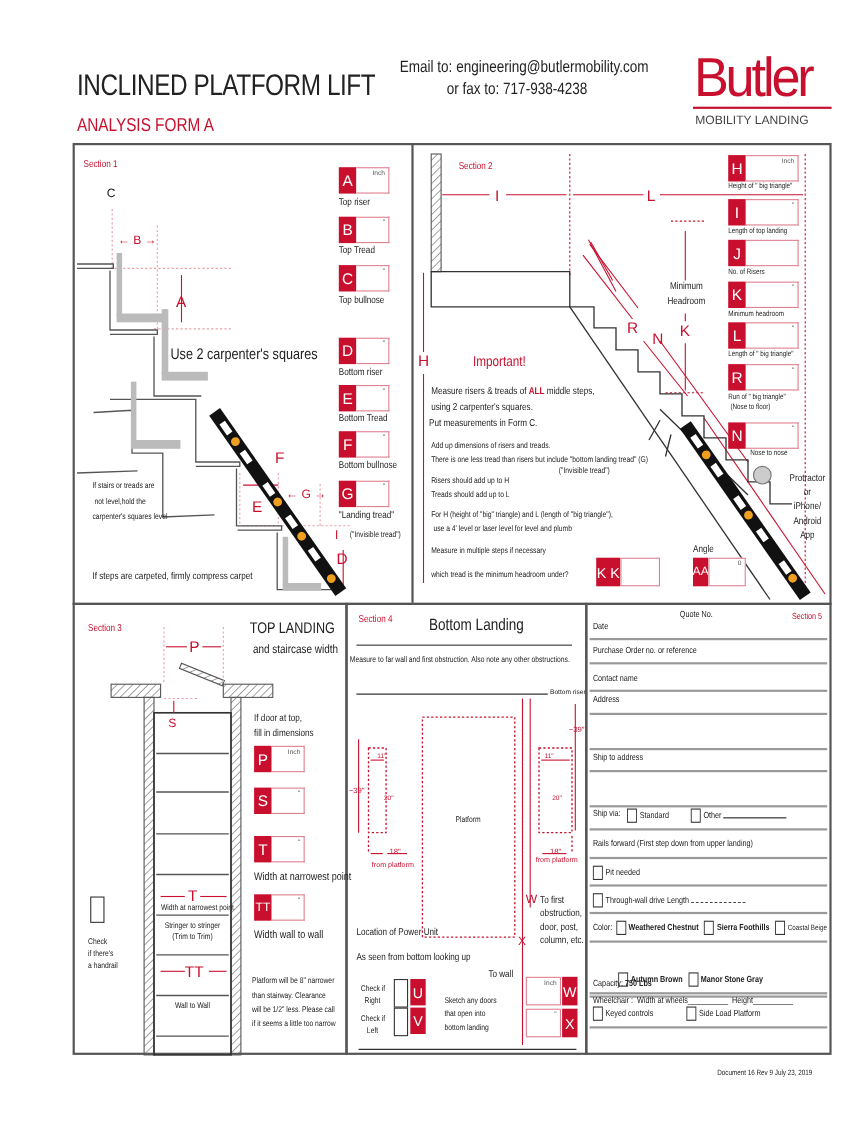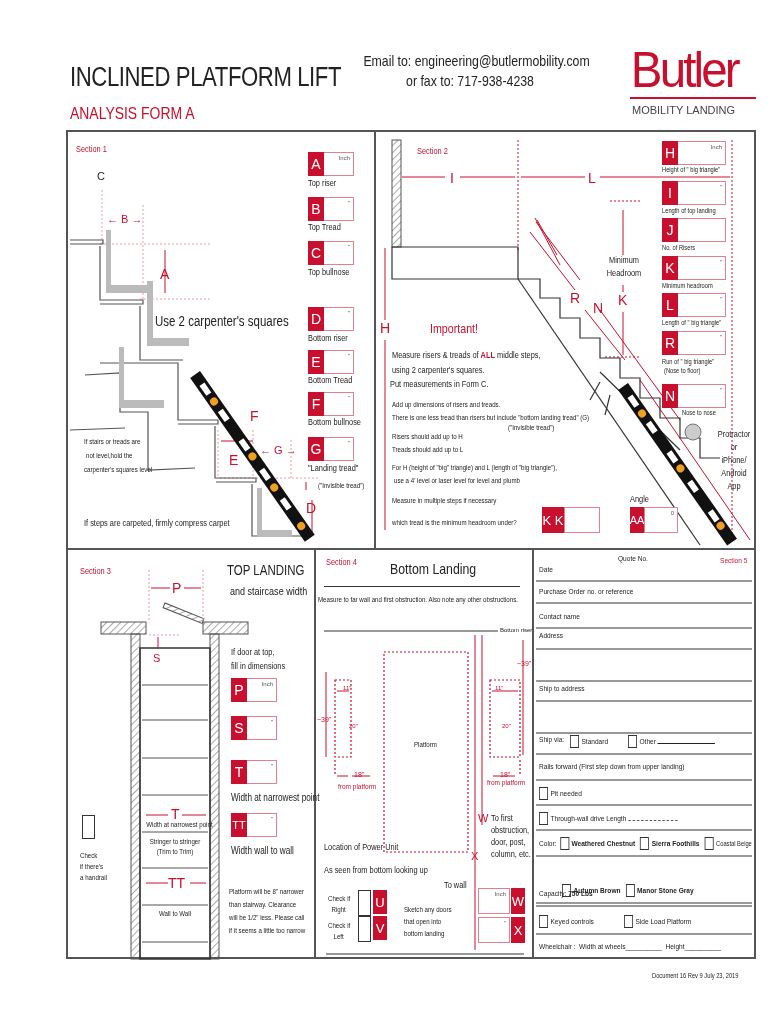--- a/index.html
+++ b/index.html
@@ -454,17 +454,17 @@
   <span class="narrow" style="display:inline-block;">
     <span class="chk"></span><b>Autumn Brown</b>
     <span class="chk" style="margin-left:4px;"></span><b>Manor Stone Gray</b>
   </span>
 </div>
 <div class="row5" style="top:883px;height:24px;padding-top:6px;"><span class="narrow" style="display:inline-block;"><span>Capacity:</span> <b>750 Lbs</b></span></div>
 <div class="row5" style="top:907px;height:28px;padding-top:8px;">
   <span class="narrow" style="display:inline-block;"><span class="chk"></span><span>Keyed controls</span></span>
   <span class="narrow" style="position:absolute;left:88px;top:8px;"><span class="chk"></span><span>Side Load Platform</span></span>
 </div>
-<div class="row5" style="top:935px;height:16px;padding-top:7px;border-bottom:none;">
+<div class="row5" style="top:898px;height:16px;padding-top:7px;border-bottom:none;">
   <span class="narrow" style="display:inline-block;"><span>Wheelchair :</span> &nbsp;<span>Width at wheels__________</span> &nbsp;<span>Height__________</span></span>
 </div>
 
 <div class="abs narrow" style="left:652px;top:972px;font-size:7px;">Document  16 Rev 9 July 23, 2019</div>
 
 </body></html>

